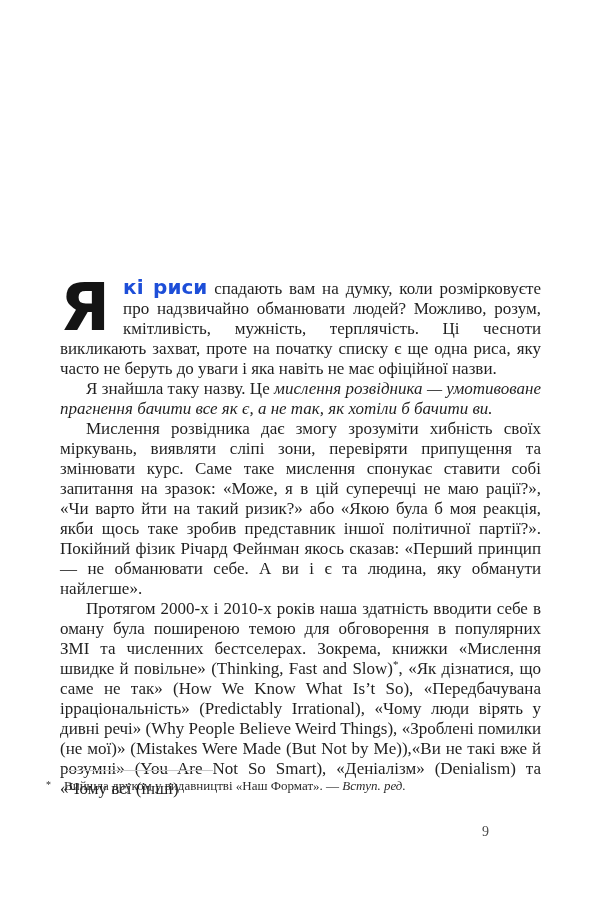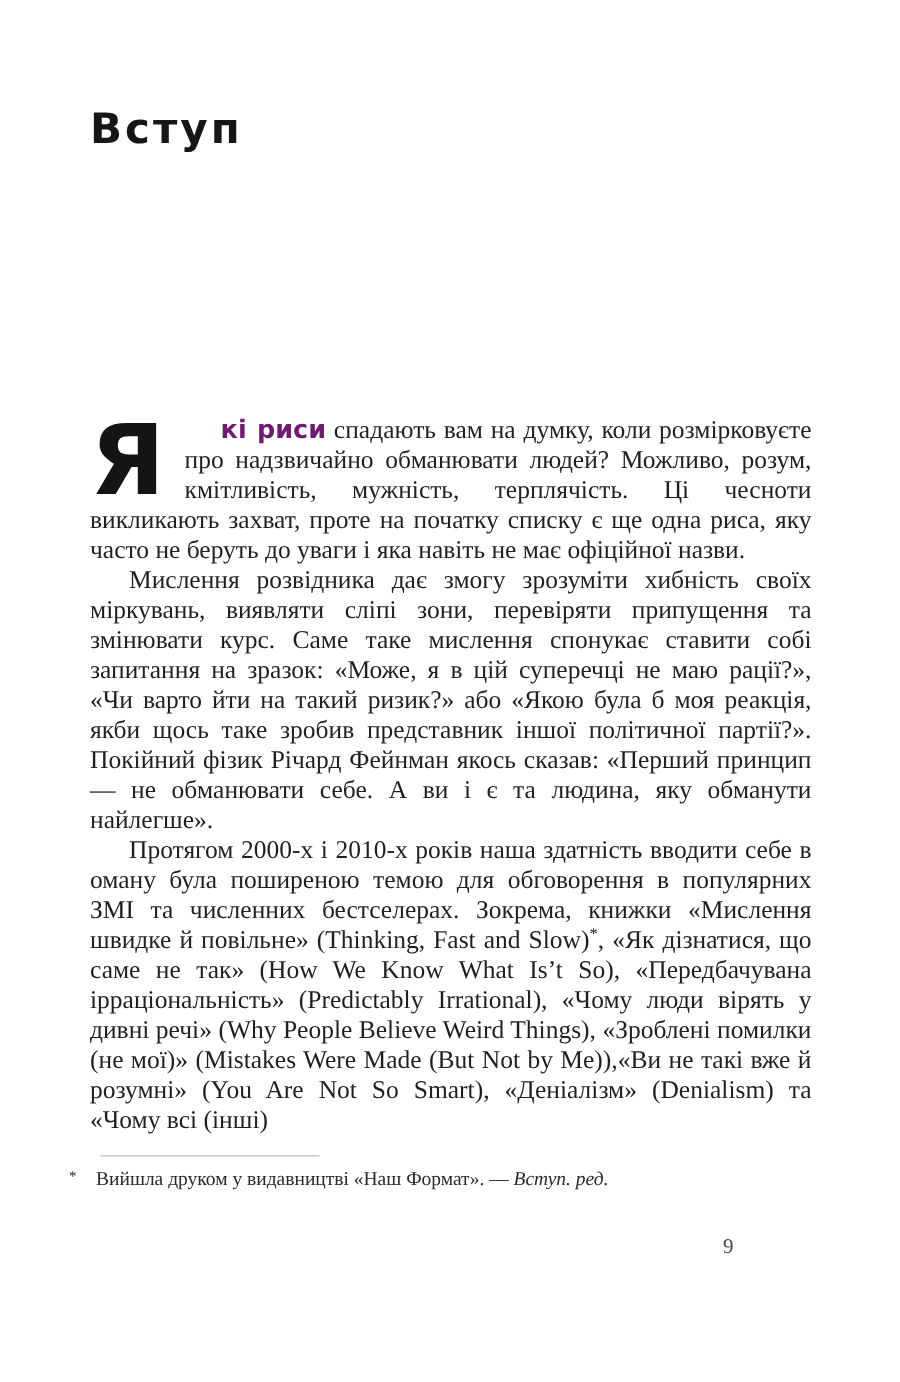--- a/index.html
+++ b/index.html
@@ -40,23 +40,22 @@
     font-family: "DejaVu Sans", sans-serif;
     font-weight: 700;
     font-size: 65px;
     line-height: 0.85;
     margin: 3px 13px 0 0;
     color: #141414;
   }
   .lead-bold {
     font-family: "DejaVu Sans", sans-serif;
     font-weight: 700;
-    font-size: 17px;
-    color: #701a75;
-    margin-left: 24px;
+    font-size: 20px;
+    color: #1d4ed8;
   }
   .italic { font-style: italic; }
   .fn-ref {
     font-size: 11px;
     line-height: 0;
     vertical-align: 6px;
   }
   .footnote-area {
     position: absolute;
     top: 770px;
@@ -89,26 +88,26 @@
     left: 482px;
     font-size: 14px;
     color: #4a4a4a;
   }
 </style>
 </head>
 <body>
 
 <div class="page">
 
-  <h1 class="title">Вступ</h1>
 
   <div class="body-text">
 
     <p class="para first"><span class="dropcap">Я</span><span class="lead-bold">кі риси</span><span> спадають вам на думку, коли розмірковуєте про надзвичайно обманювати людей? Можливо, розум, кмітливість, мужність, терплячість. Ці чесноти викликають захват, проте на початку списку є ще одна риса, яку часто не беруть до уваги і яка навіть не має офіційної назви.</span></p>
 
+    <p class="para"><span>Я знайшла таку назву. Це </span><span class="italic">мислення розвідника — умотивоване прагнення бачити все як є, а не так, як хотіли б бачити ви.</span></p>
 
     <p class="para"><span>Мислення розвідника дає змогу зрозуміти хибність своїх міркувань, виявляти сліпі зони, перевіряти припущення та змінювати курс. Саме таке мислення спонукає ставити собі запитання на зразок: «Може, я в цій суперечці не маю рації?», «Чи варто йти на такий ризик?» або «Якою була б моя реакція, якби щось таке зробив представник іншої політичної партії?». Покійний фізик Річард Фейнман якось сказав: «Перший принцип — не обманювати себе. А ви і є та людина, яку обманути найлегше».</span></p>
 
     <p class="para"><span>Протягом 2000-х і 2010-х років наша здатність вводити себе в оману була поширеною темою для обговорення в популярних ЗМІ та численних бестселерах. Зокрема, книжки «Мислення швидке й повільне» (Thinking, Fast and Slow)</span><sup class="fn-ref">*</sup><span>, «Як дізнатися, що саме не так» (How We Know What Is’t So), «Передбачувана ірраціональність» (Predictably Irrational), «Чому люди вірять у дивні речі» (Why People Believe Weird Things), «Зроблені помилки (не мої)» (Mistakes Were Made (But Not by Me)),«Ви не такі вже й розумні» (You Are Not So Smart), «Деніалізм» (Denialism) та «Чому всі (інші)</span></p>
 
   </div>
 
   <div class="footnote-area">
     <div class="fn-rule"></div>
     <div class="fn-text"><sup class="fn-marker">*</sup><span>Вийшла друком у видавництві «Наш Формат». — </span><span class="italic">Вступ. ред.</span></div>

